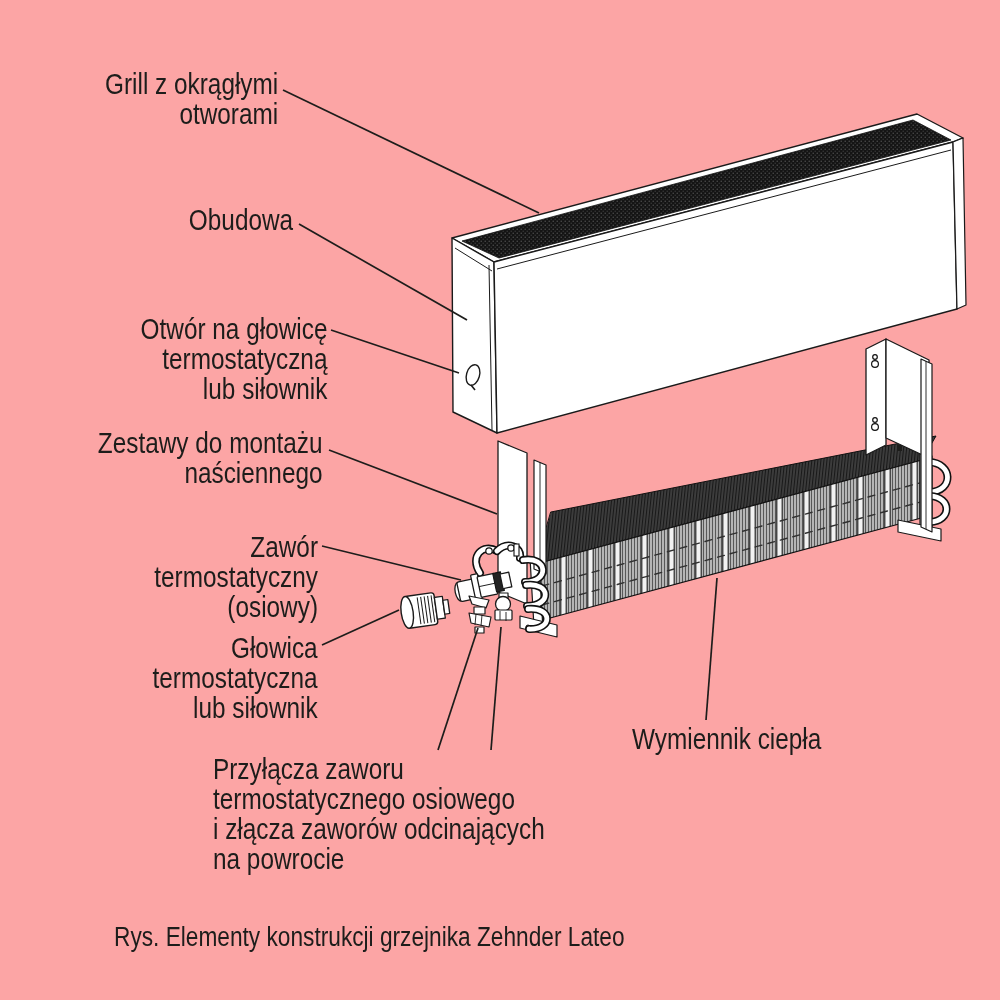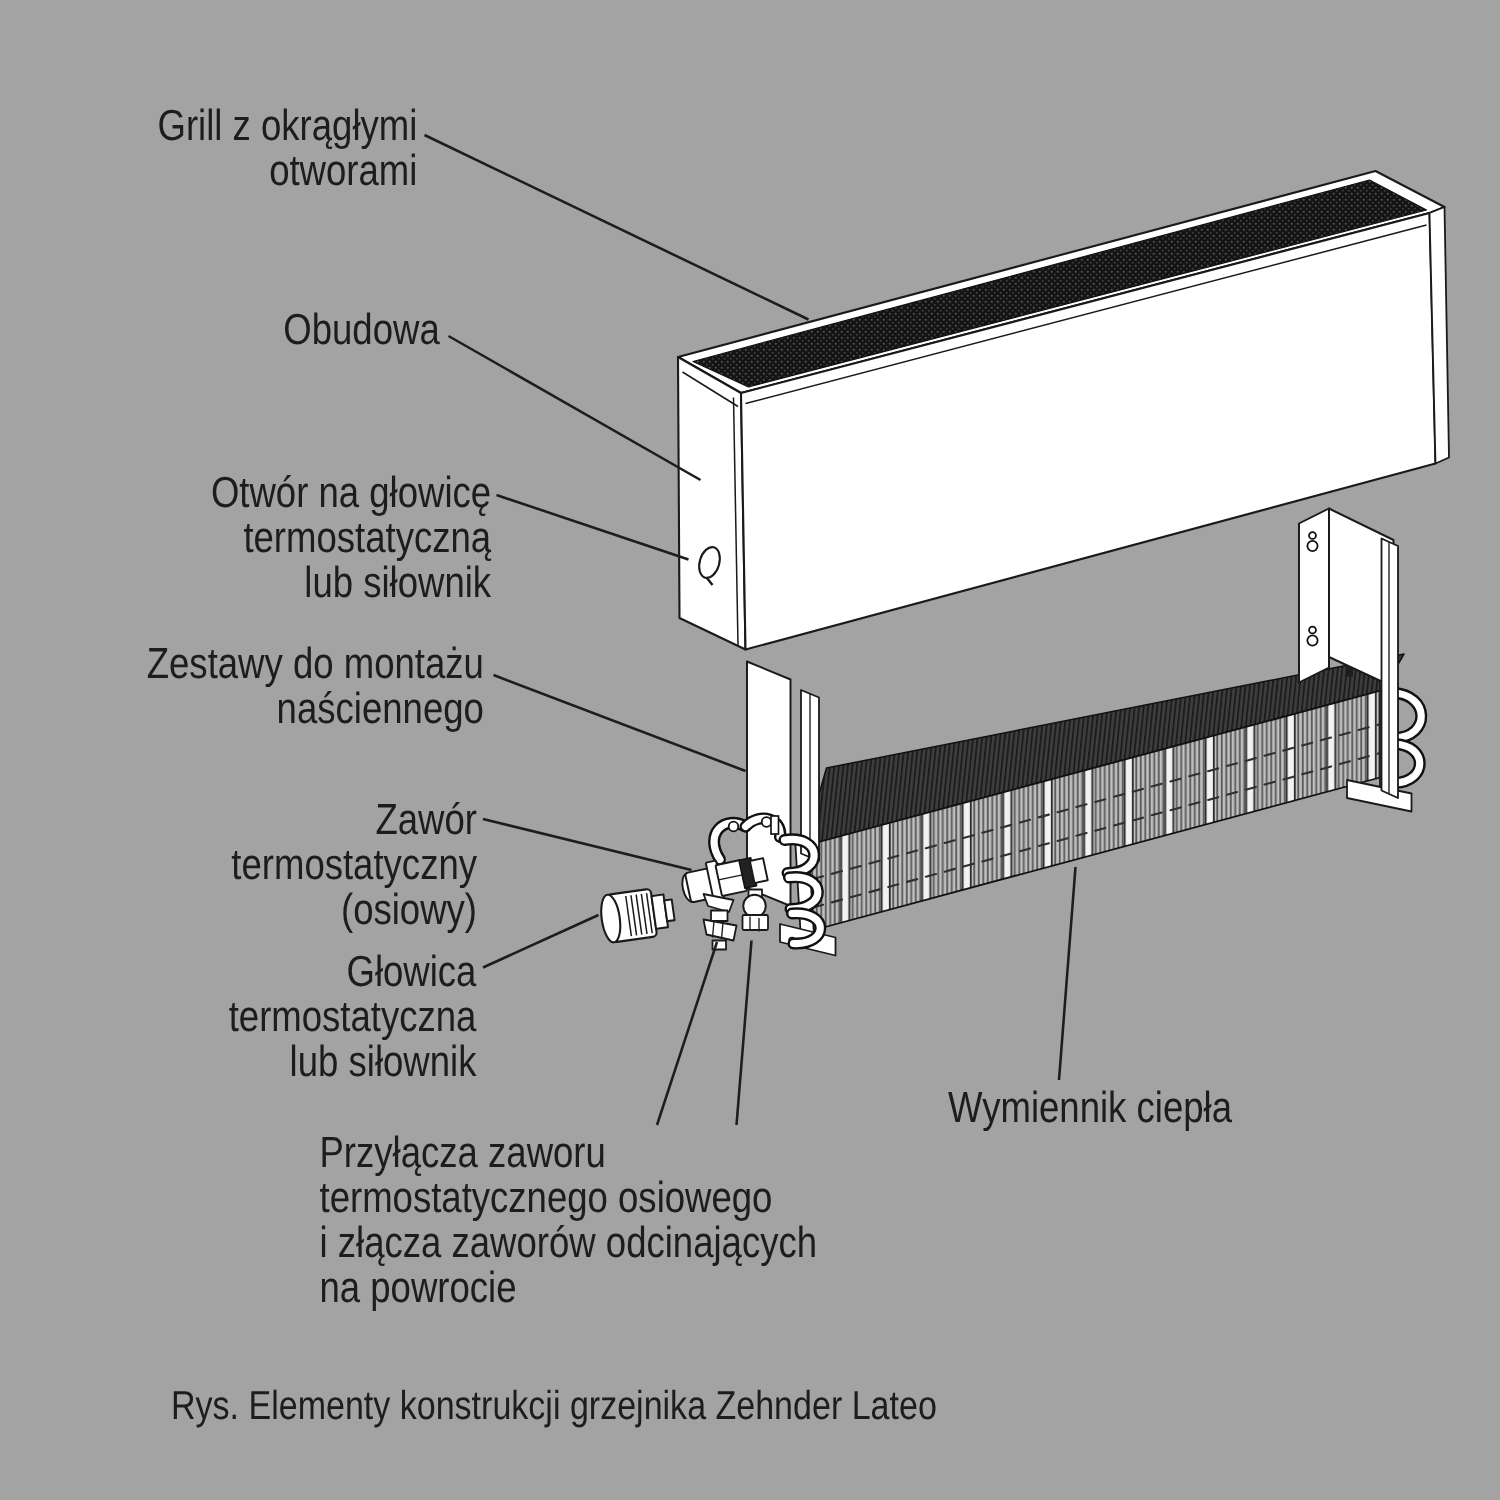--- a/index.html
+++ b/index.html
@@ -1,17 +1,17 @@
 <!DOCTYPE html>
 <html><head>
 <meta charset="utf-8">
 <style>
   html,body{margin:0;padding:0;background:#ffffff;}
   .canvas{
-    position:relative;width:1000px;height:1000px;background:#a3a3a3;
+    position:relative;width:1000px;height:1000px;background:#fca5a5;
     font-family:"Liberation Sans", sans-serif;color:#1d1d1b;overflow:hidden;
   }
   .diagram-svg{position:absolute;left:0;top:0;}
   .label{
     position:absolute;font-size:29px;line-height:30px;white-space:nowrap;
     letter-spacing:0px;color:#1d1d1b;
   }
   .label span{display:block;}
   .r{text-align:right;transform:scaleX(0.84);transform-origin:100% 0;}
   .l{text-align:left;transform:scaleX(0.84);transform-origin:0 0;}

